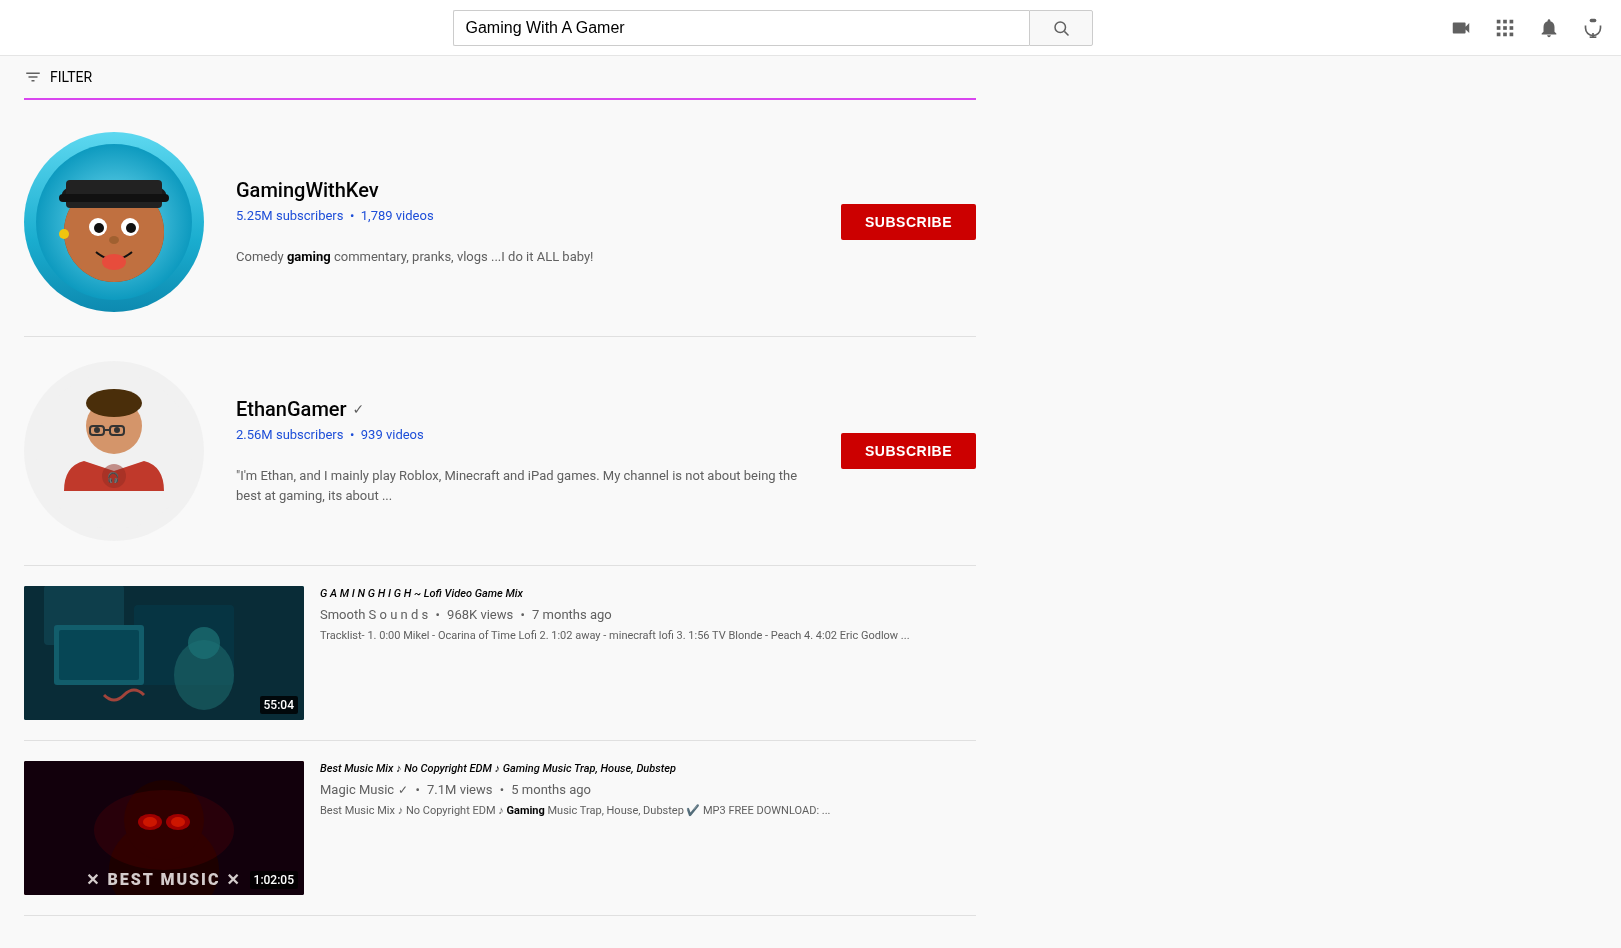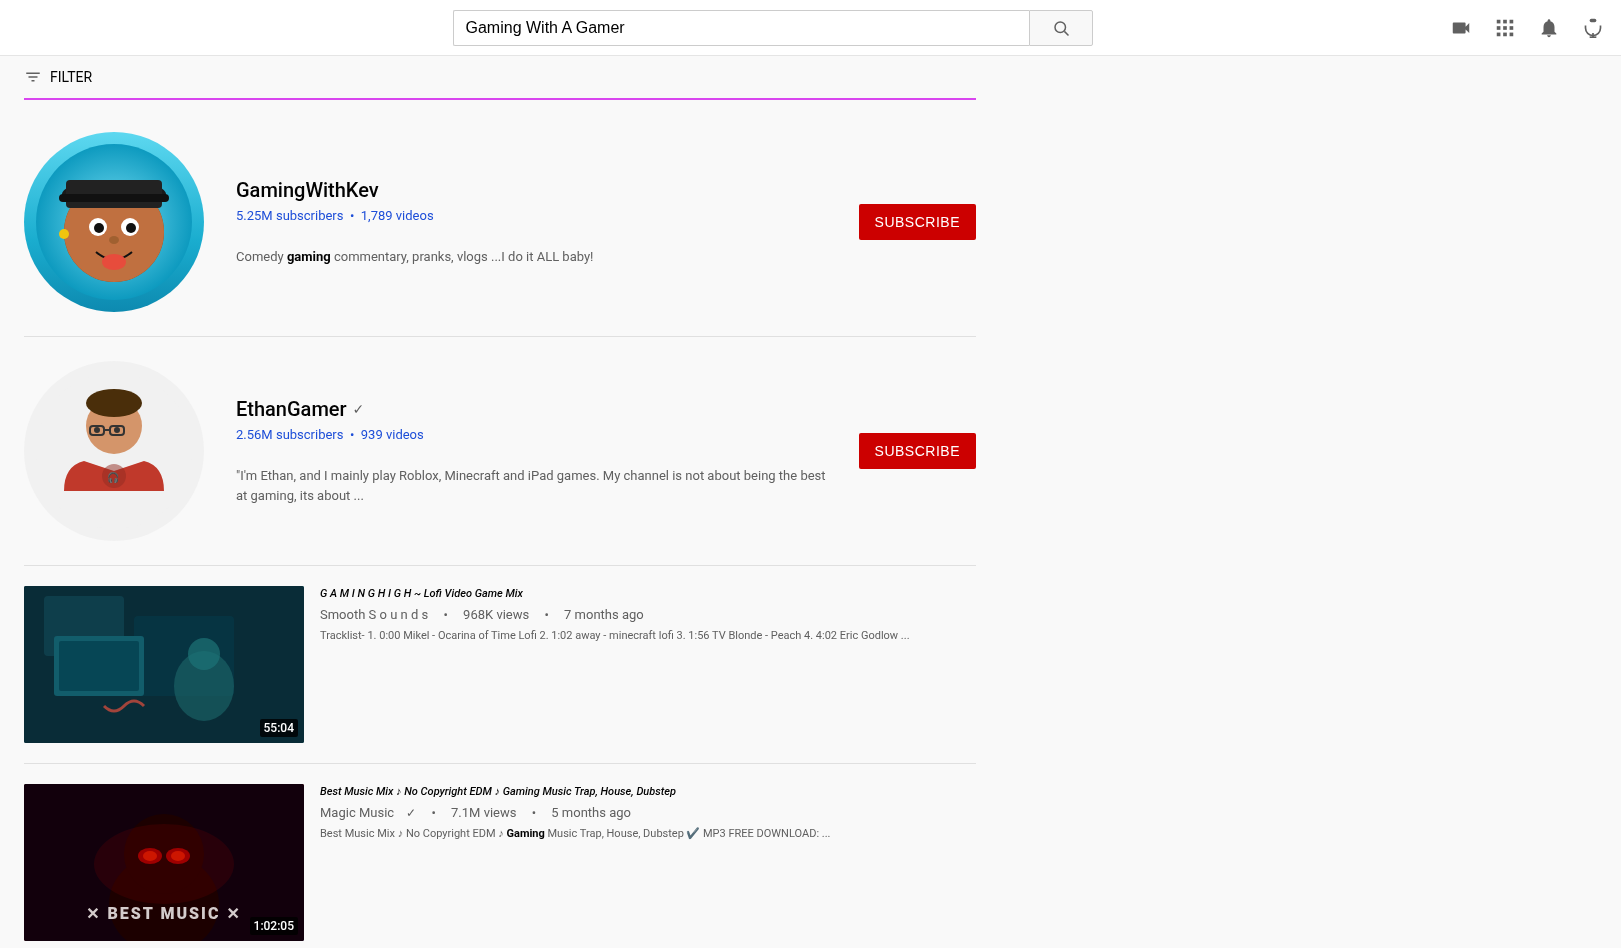--- a/index.html
+++ b/index.html
@@ -62,57 +62,57 @@
     .channel-name {
       font-size: 20px; font-weight: 500; margin-bottom: 6px;
       display: flex; align-items: center; gap: 6px;
     }
     .verified-icon { color: #606060; font-size: 14px; }
     .channel-meta { font-size: 13px; color: #1d4ed8; margin-bottom: 8px; }
     .channel-desc { font-size: 13px; color: #606060; line-height: 1.5; margin-top: 24px; }
     .channel-desc .bold { font-weight: 700; color: #030303; }
     .subscribe-btn {
       background: #cc0000; color: #fff; border: none;
-      padding: 10px 16px; font-size: 14px; font-weight: 400;
+      padding: 10px 24px; font-size: 14px; font-weight: 700;
       text-transform: uppercase; letter-spacing: 0.5px;
       cursor: pointer; border-radius: 2px;
       white-space: nowrap;
     }
 
     
     .video-result {
       display: flex; align-items: flex-start;
       padding: 20px 0;
       border-bottom: 1px solid #e0e0e0;
       gap: 16px;
     }
     .video-thumb {
-      width: 280px; height: 157px; flex-shrink: 0;
+      width: 280px; height: 134px; flex-shrink: 0;
       position: relative; background: #000; border-radius: 2px;
       overflow: hidden;
     }
     .thumb-img-1 {
       width: 100%; height: 100%;
       background: linear-gradient(135deg, #1a3a4a 0%, #0d5060 40%, #2a9090 60%, #1a6060 100%);
       display: flex; align-items: center; justify-content: center;
     }
     .thumb-img-2 {
       width: 100%; height: 100%;
       background: linear-gradient(135deg, #1a0000 0%, #3a0000 30%, #600000 60%, #1a0020 100%);
-      display: flex; align-items: flex-start; justify-content: center;
+      display: flex; align-items: center; justify-content: center;
     }
     .thumb-duration {
       position: absolute; bottom: 6px; right: 6px;
       background: rgba(0,0,0,0.8); color: #fff;
       font-size: 12px; font-weight: 500; padding: 2px 4px; border-radius: 2px;
     }
     .video-info { flex: 1; }
     .video-title { font-size: 11px; font-weight: 500; margin-bottom: 6px; line-height: 1.4; font-style: italic; }
     .video-meta { font-size: 13px; color: #606060; margin-bottom: 6px;
-      display: flex; align-items: center; gap: 12px;
+      display: flex; align-items: center; gap: 4px;
     }
     .video-desc { font-size: 11px; color: #606060; line-height: 1.5; }
     .video-desc .bold { font-weight: 700; color: #030303; }
 
     
     .kev-avatar {
       width: 180px; height: 180px; border-radius: 50%;
       background: linear-gradient(180deg, #5dd8f0 0%, #1aadcf 60%, #0d8ab0 100%);
       display: flex; align-items: center; justify-content: center;
       position: relative; overflow: hidden;

